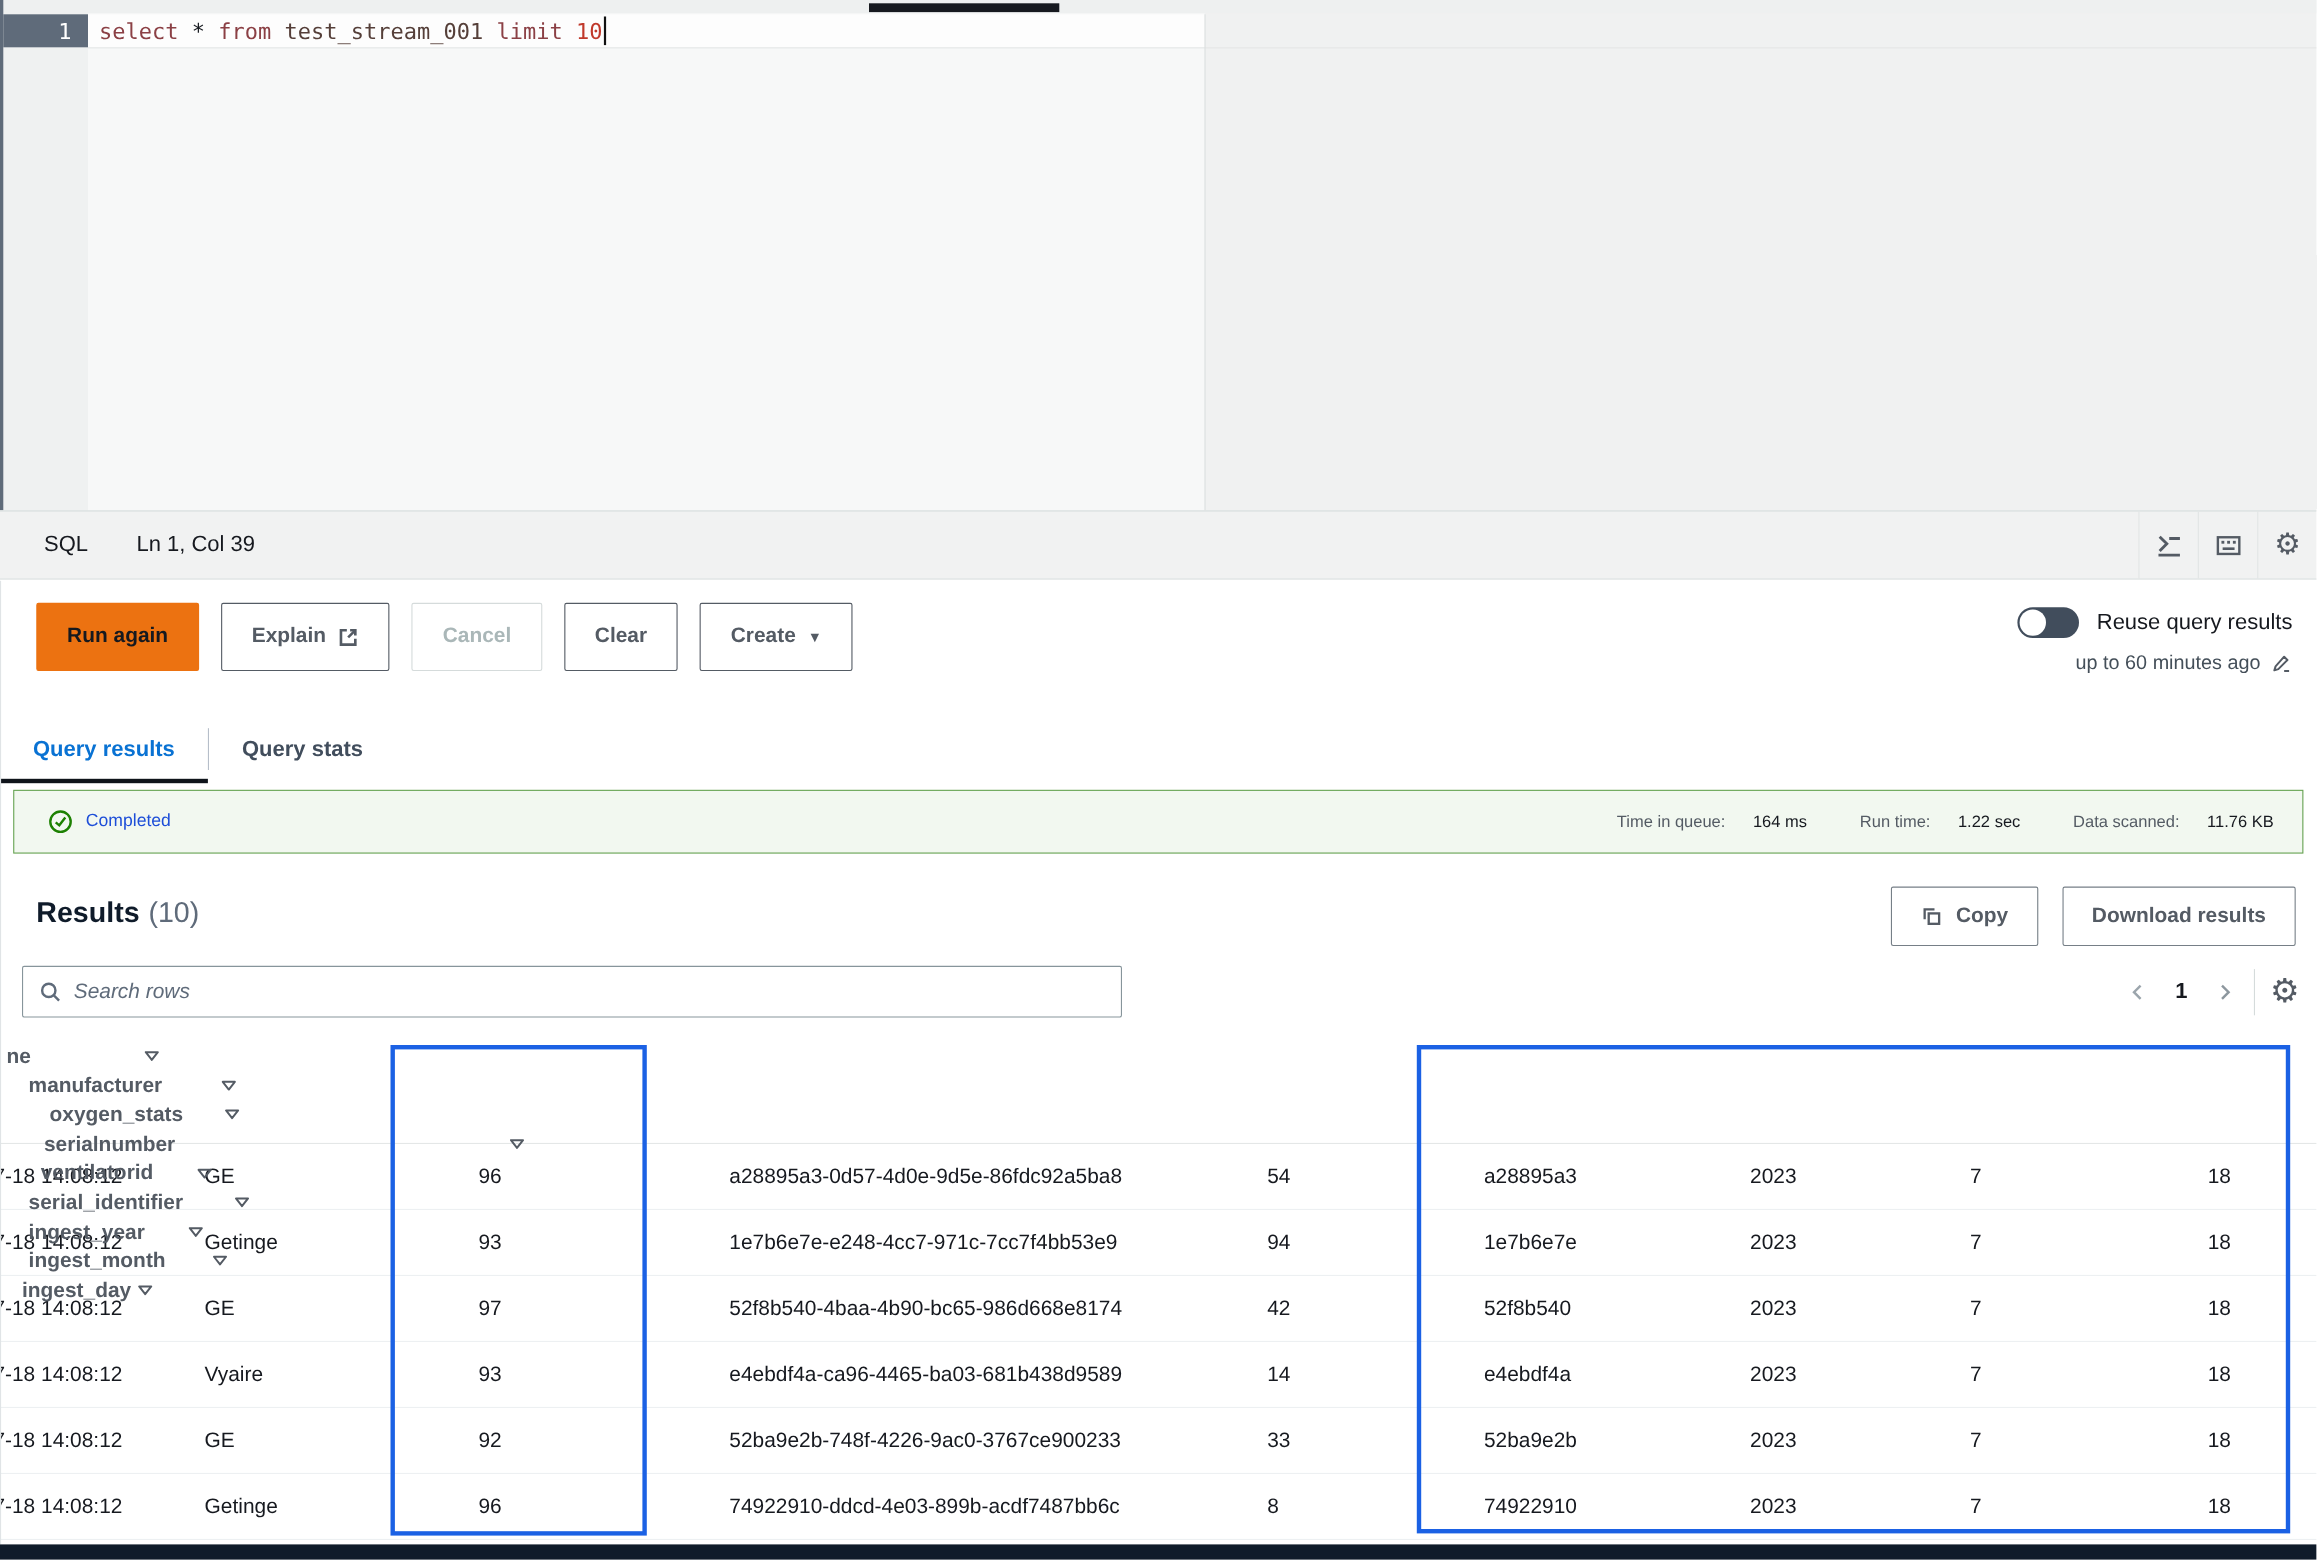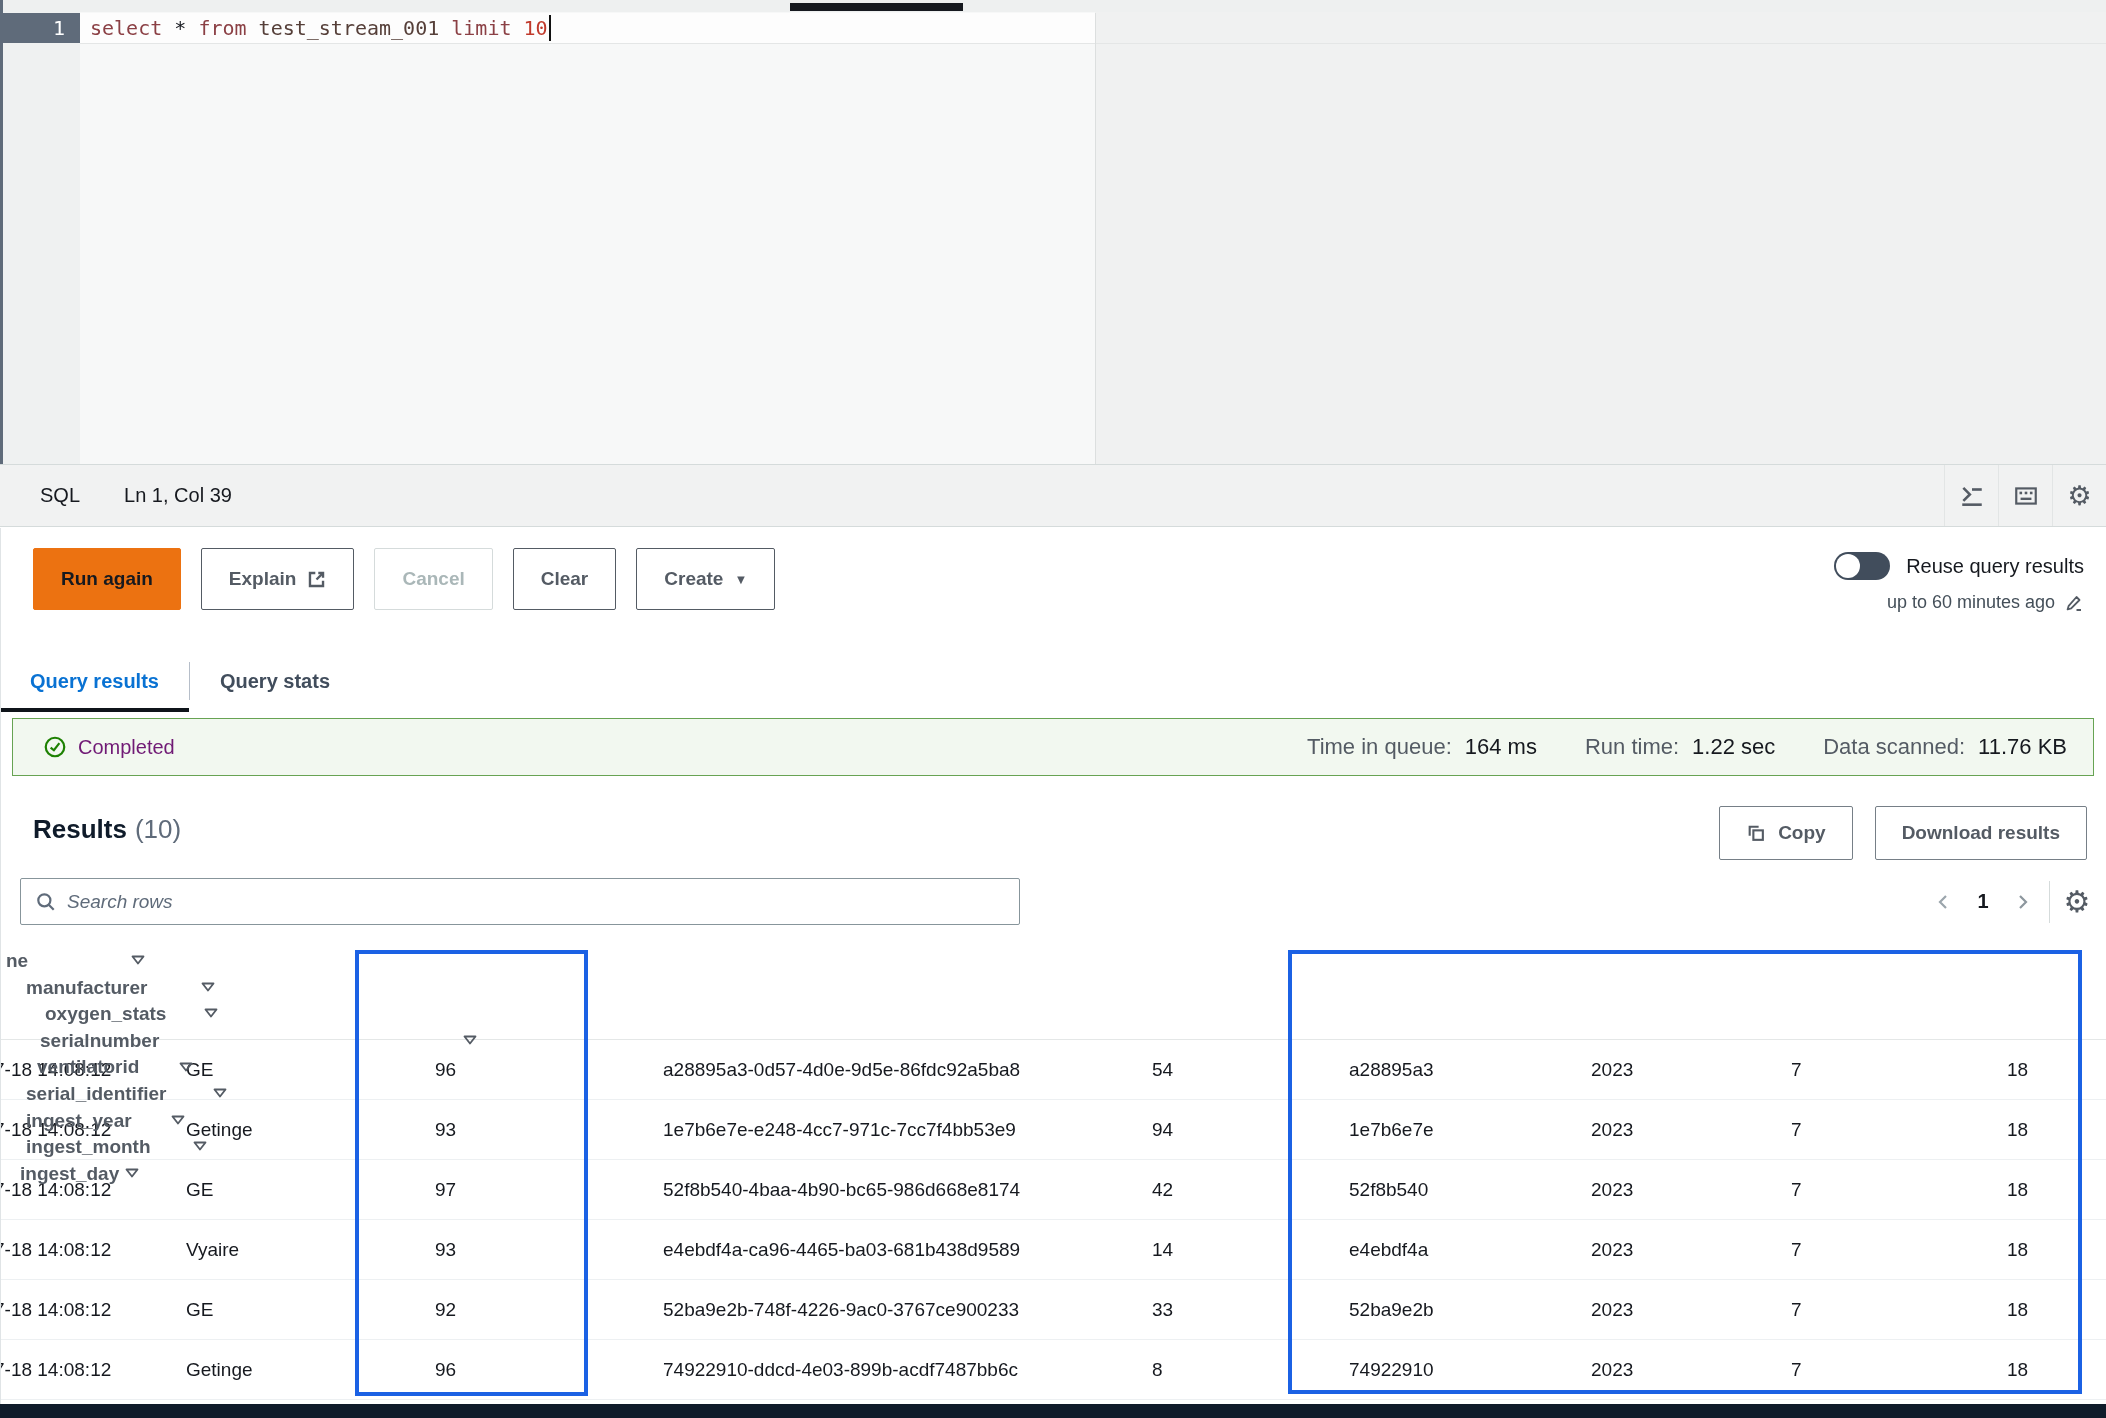--- a/index.html
+++ b/index.html
@@ -59,23 +59,23 @@
   .tab { position:relative; padding:0 30px; display:flex; align-items:center; font-size:20px; font-weight:bold; cursor:pointer; }
   .tab-active { color:#0972d3; }
   .tab-active::after { content:""; position:absolute; left:0; right:0; bottom:0; height:4px; background:#0f141a; }
   .tab-inactive { color:#414d5c; }
   .tab-divider { width:1px; background:#b6bec9; margin:12px 0; }
 
   
   .banner { position:absolute; left:12px; top:718px; width:2082px; height:58px; background:#f2f8f0;
     border:1px solid #67a353; display:flex; align-items:center; }
   .banner .status-left { display:flex; align-items:center; gap:11px; margin-left:30px; }
-  .banner .status-text { font-size:20px; color:#701a75; }
+  .banner .status-text { font-size:16px; color:#1d4ed8; }
   .banner .stats { margin-left:auto; margin-right:26px; display:flex; gap:48px; }
-  .stat-pair { display:flex; gap:13px; font-size:22px; }
+  .stat-pair { display:flex; gap:25px; font-size:15px; }
   .stat-label { color:#545b64; }
   .stat-value { color:#16191f; font-weight:500; }
 
   
   .results-header { position:absolute; left:0; top:800px; width:2106px; height:66px; }
   .results-title { position:absolute; left:33px; top:14px; font-size:26px; }
   .results-title b { font-weight:bold; color:#0f1b2a; }
   .results-title .count { font-weight:normal; color:#5f6b7a; margin-left:8px; }
   .hdr-buttons { position:absolute; right:19px; top:6px; display:flex; gap:22px; }
   .hdr-btn { height:54px; padding:0 26px; display:inline-flex; align-items:center; gap:12px;

